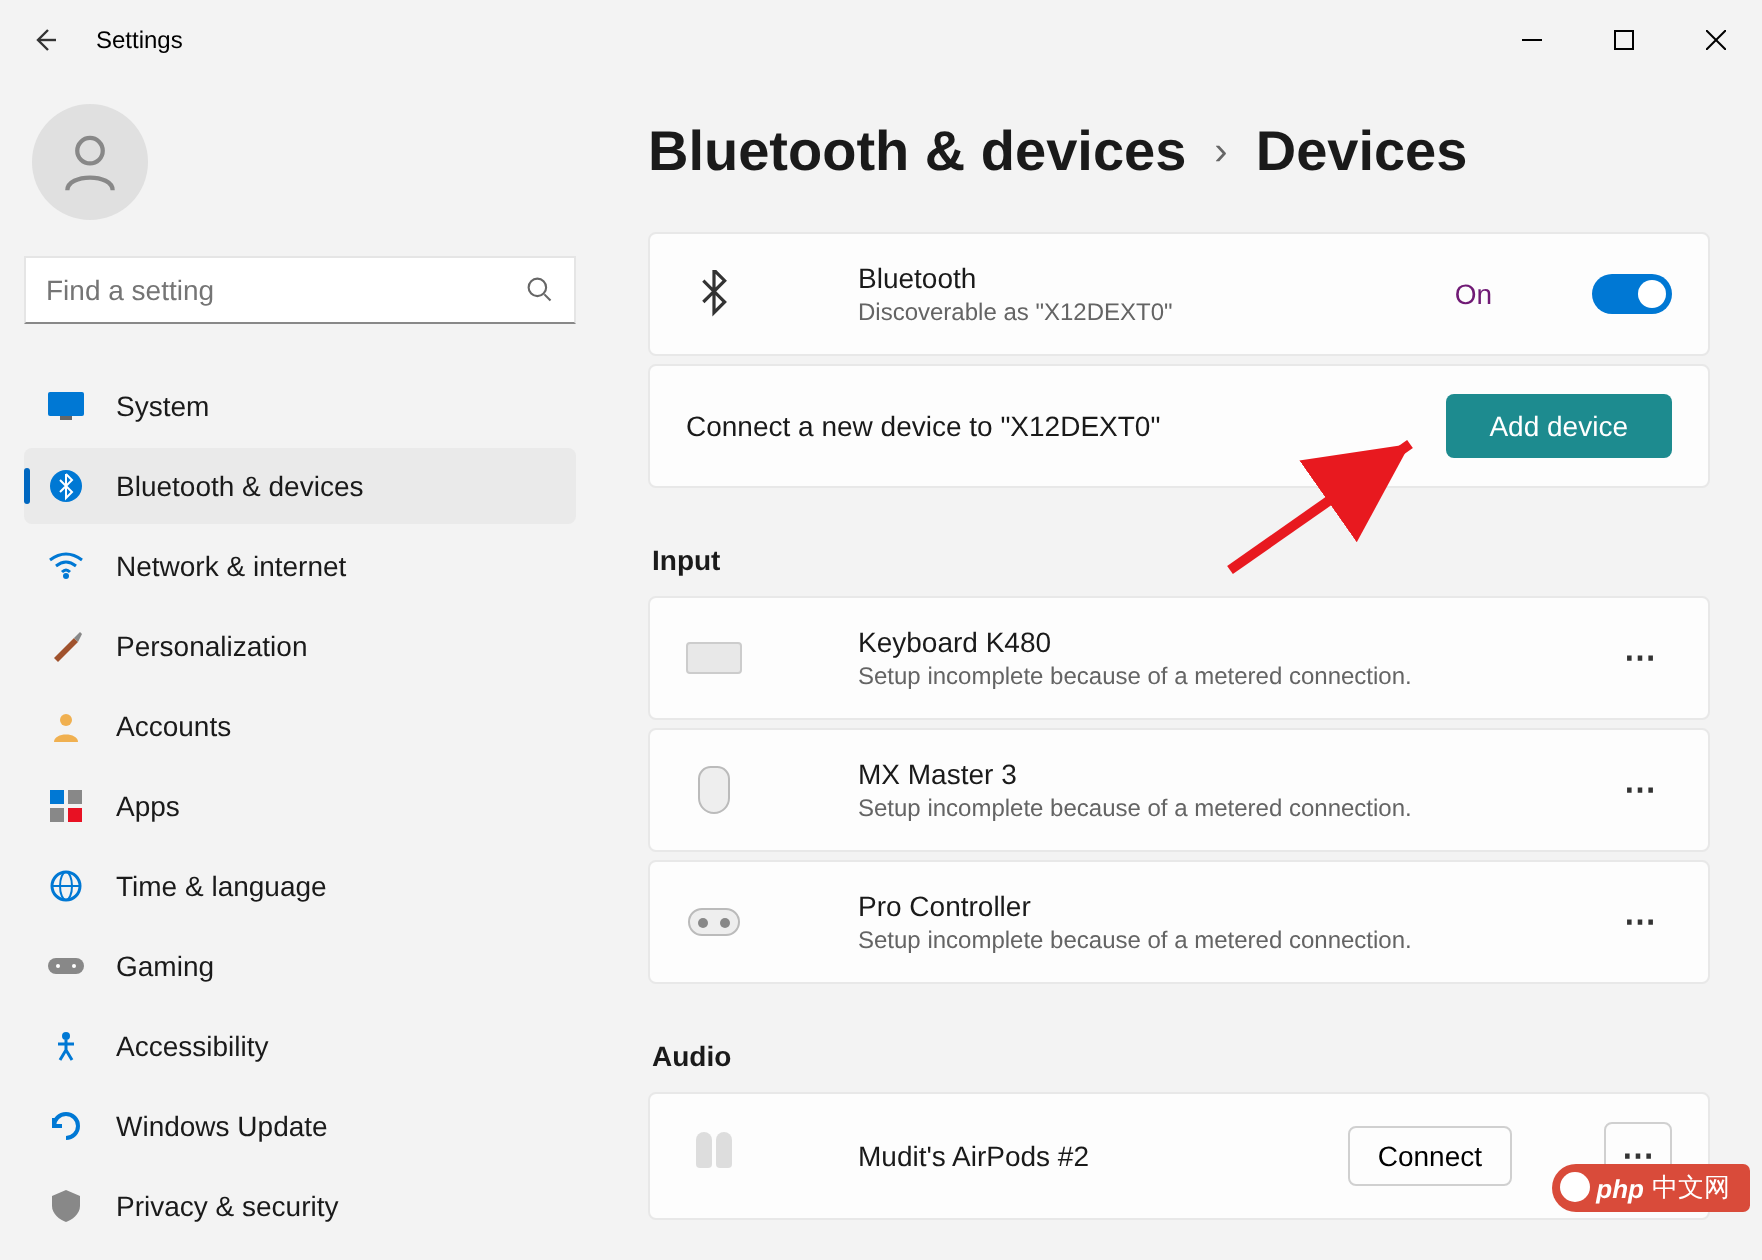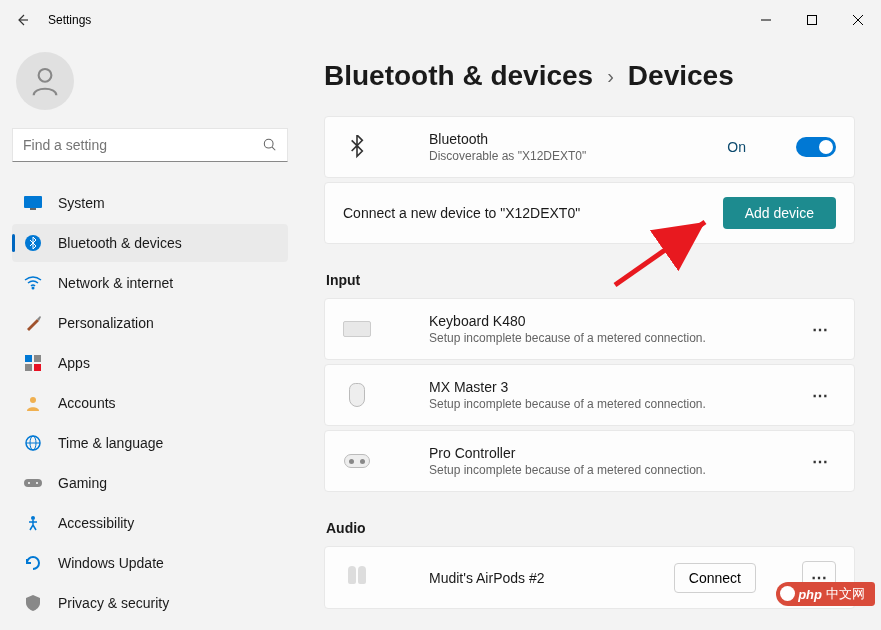--- a/index.html
+++ b/index.html
@@ -24,21 +24,21 @@
     
     .content { flex: 1; padding: 20px 26px 0 24px; overflow-y: auto; }
     .breadcrumb { font-size: 28px; font-weight: 600; color: #1a1a1a; margin-bottom: 24px; display: flex; align-items: center; gap: 14px; }
     .bc-sep { font-weight: 400; color: #666; font-size: 20px; }
     
     .card { background: #fdfdfd; border: 1px solid #e8e8e8; border-radius: 4px; padding: 14px 18px; margin-bottom: 4px; display: flex; align-items: center; gap: 40px; }
     .card-icon { width: 28px; margin-right: 18px; display: flex; align-items: center; justify-content: center; }
     .card-body { flex: 1; }
     .card-title { font-size: 14px; color: #1a1a1a; }
     .card-sub { font-size: 12px; color: #646464; margin-top: 2px; }
-    .toggle-label { font-size: 14px; margin-right: 10px; color: #0c4a6e; }
+    .toggle-label { font-size: 14px; margin-right: 10px; color: #701a75; }
     .toggle { width: 40px; height: 20px; background: #0078d4; border-radius: 10px; position: relative; cursor: pointer; }
     .toggle::after { content: ""; position: absolute; right: 3px; top: 3px; width: 14px; height: 14px; background: #fff; border-radius: 50%; }
     
     .add-btn { background: #1d8b8f; color: #fff; border: none; padding: 8px 22px; border-radius: 4px; font-size: 14px; cursor: pointer; }
     
     .section-header { font-size: 14px; font-weight: 600; color: #1a1a1a; margin: 28px 0 10px 2px; }
     
     .more-btn { padding: 6px 8px; border-radius: 4px; cursor: pointer; font-size: 16px; font-weight: bold; color: #333; }
     
     .connect-btn { background: #fdfdfd; border: 1px solid #d0d0d0; padding: 6px 14px; border-radius: 4px; font-size: 14px; cursor: pointer; margin-right: 6px; }
@@ -134,37 +134,37 @@
       <span class="nav-icon">
           <svg width="18" height="18" viewBox="0 0 18 18">
             <path d="M3 15 L13 5 L15 7 L5 17 Z" fill="#a0522d"></path>
             <path d="M13 5 L16 2 L17 3 L15 7" fill="#888"></path>
           </svg>
         </span>
       <span>Personalization</span>
     </div>
     <div class="nav-item">
       <span class="nav-icon">
+          <svg width="16" height="16" viewBox="0 0 16 16">
+            <circle cx="8" cy="5" r="3" fill="#f0b050"></circle>
+            <path d="M2 16 C2 11 14 11 14 16" fill="#f0b050"></path>
+          </svg>
+        </span>
+      <span>Accounts</span>
+    </div>
+    <div class="nav-item">
+      <span class="nav-icon">
           <svg width="16" height="16">
             <rect x="0" y="0" width="7" height="7" fill="#0078d4"></rect>
             <rect x="9" y="0" width="7" height="7" fill="#888"></rect>
             <rect x="0" y="9" width="7" height="7" fill="#888"></rect>
             <rect x="9" y="9" width="7" height="7" fill="#e81123"></rect>
           </svg>
         </span>
       <span>Apps</span>
-    </div>
-    <div class="nav-item">
-      <span class="nav-icon">
-          <svg width="16" height="16" viewBox="0 0 16 16">
-            <circle cx="8" cy="5" r="3" fill="#f0b050"></circle>
-            <path d="M2 16 C2 11 14 11 14 16" fill="#f0b050"></path>
-          </svg>
-        </span>
-      <span>Accounts</span>
     </div>
     <div class="nav-item">
       <span class="nav-icon">
           <svg width="16" height="16" viewBox="0 0 16 16">
             <circle cx="8" cy="8" r="7" fill="none" stroke="#0078d4" stroke-width="1.5"></circle>
             <ellipse cx="8" cy="8" rx="3" ry="7" fill="none" stroke="#0078d4" stroke-width="1"></ellipse>
             <line x1="1" y1="8" x2="15" y2="8" stroke="#0078d4"></line>
           </svg>
         </span>
       <span>Time &amp; language</span>

